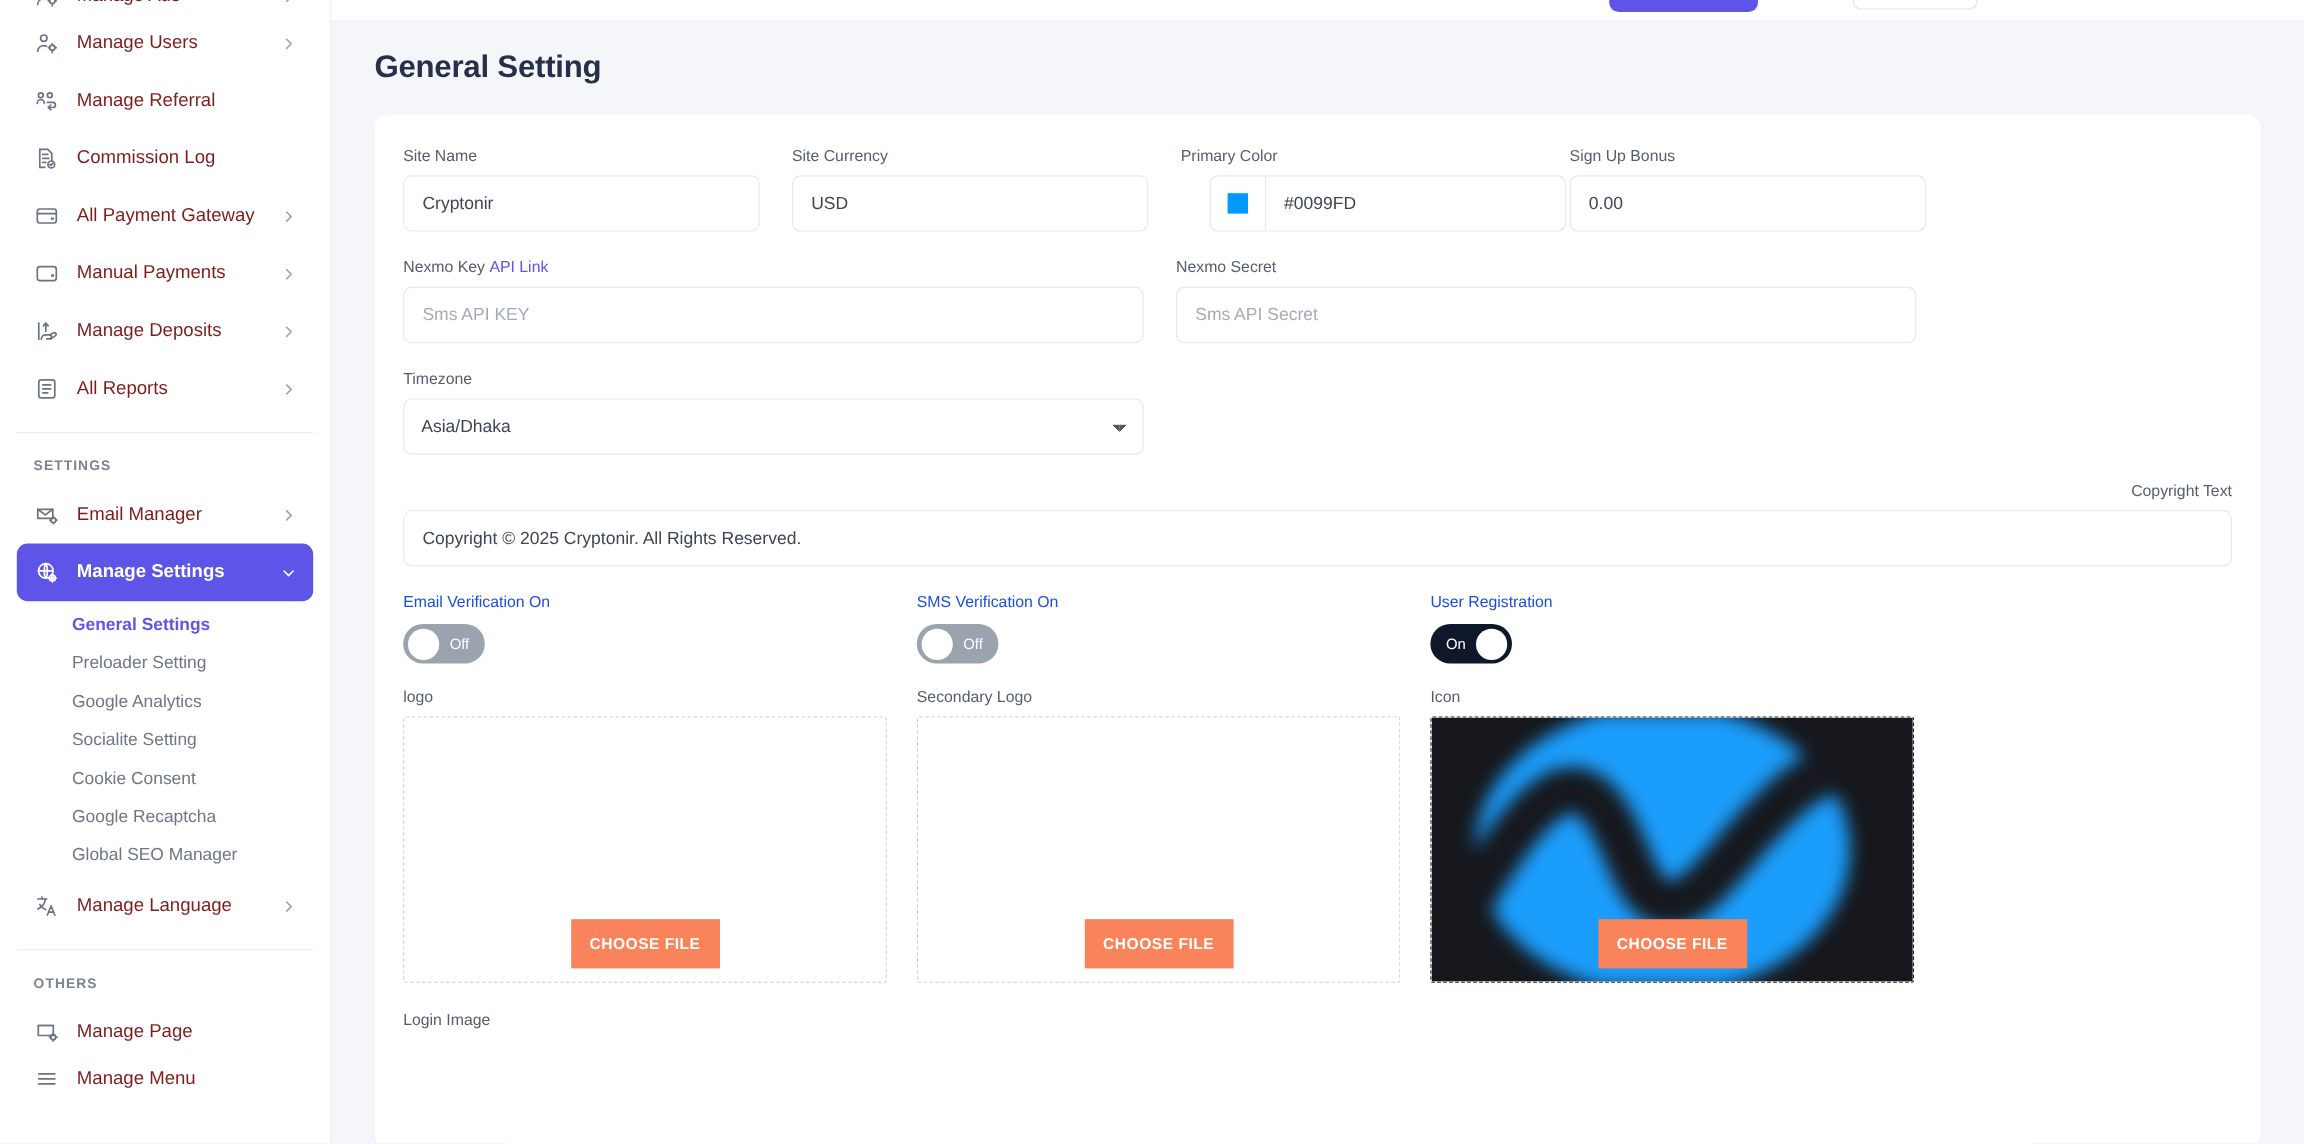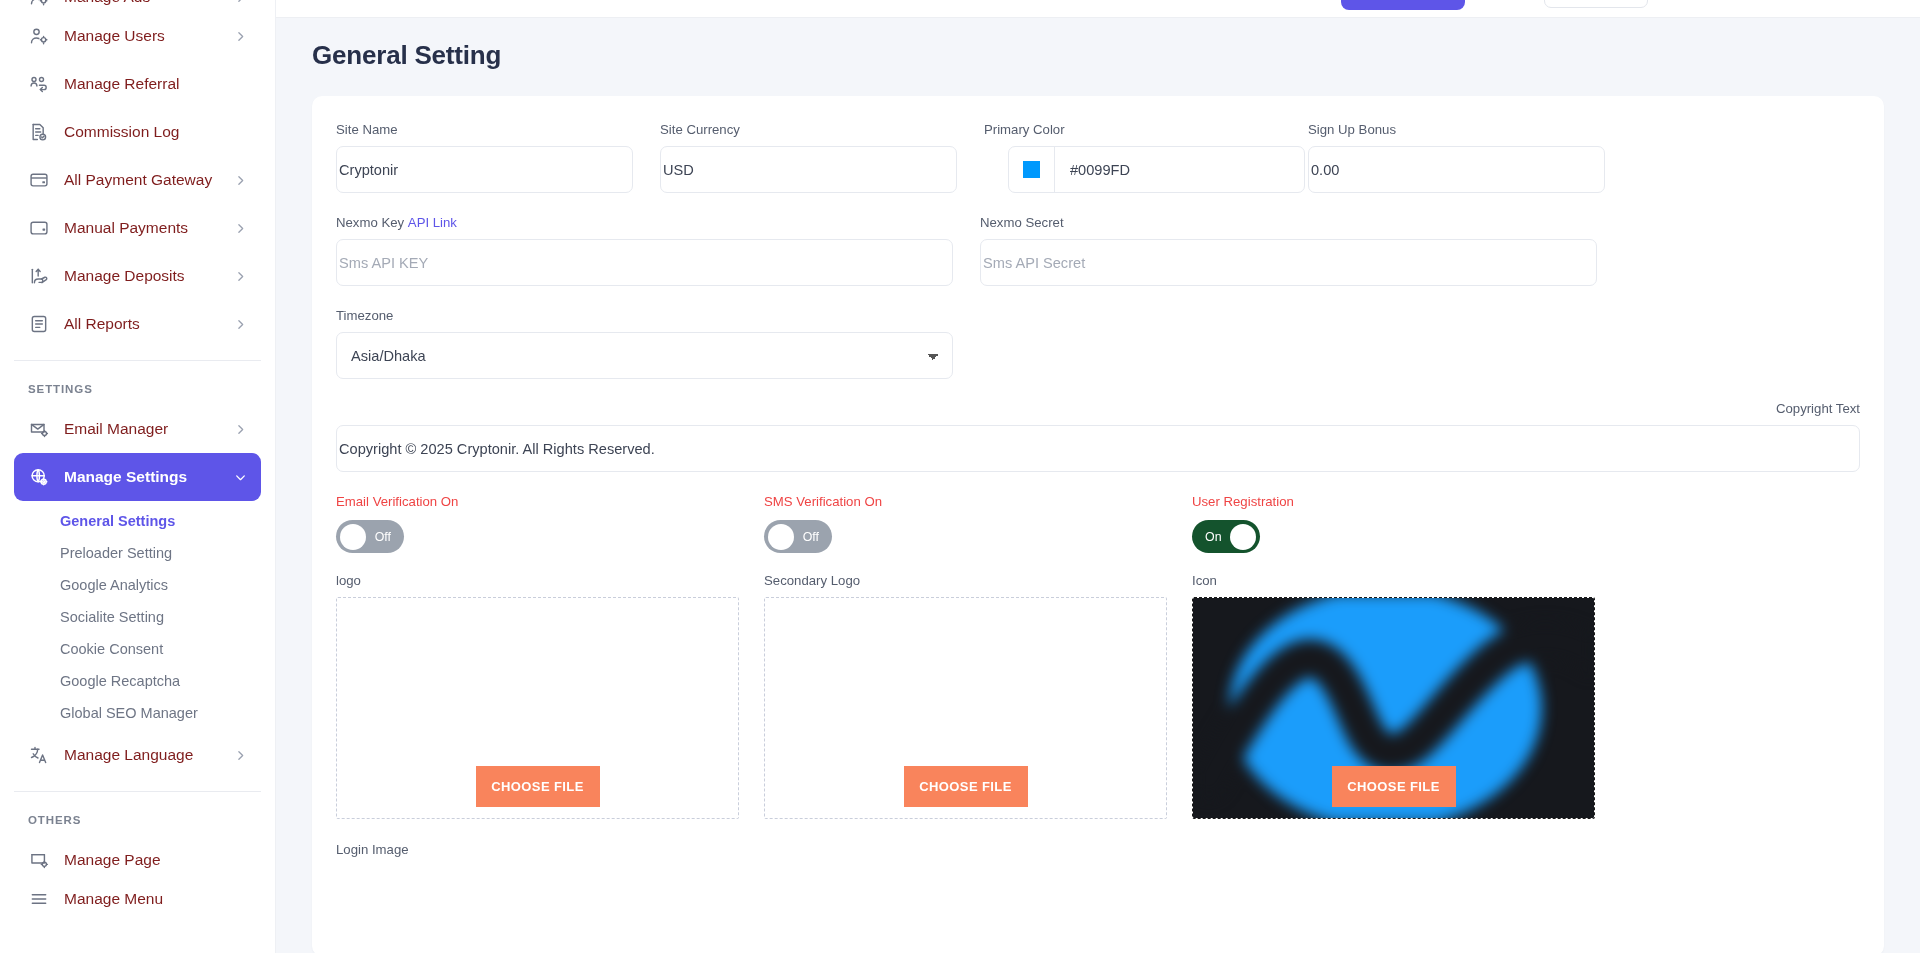--- a/index.html
+++ b/index.html
@@ -141,21 +141,21 @@
     font-weight: 400;
   }
   .flabel .api-link { color: #5e55e8; cursor: pointer; }
 
   .finput {
     height: 47px;
     border: 1px solid #e6e9ef;
     border-radius: 7px;
     background: #fff;
     display: flex; align-items: center;
-    padding: 0 2px;
+    padding: 0 15px;
     font-size: 14.6px;
     color: #3d4454;
     width: 100%;
   }
   .finput.ph { color: #a4aab6; }
 
   .color-wrap {
     height: 47px;
     border: 1px solid #e6e9ef;
     border-radius: 7px;
@@ -193,21 +193,21 @@
     background-size: 6px 6px, 6px 6px;
     background-repeat: no-repeat;
   }
 
   
   .toggle-row { display: flex; margin: 8px 0 20px 0; }
   .tg-block.a { width: 428px; }
   .tg-block.b { width: 428px; }
   .tg-label {
     font-size: 13.2px;
-    color: #ef4444;
+    color: #1d4ed8;
     margin-bottom: 11px;
   }
   .switch {
     width: 68px; height: 33px;
     border-radius: 18px;
     position: relative;
     cursor: pointer;
     display: flex; align-items: center;
   }
   .switch.off { background: #9ba3ae; justify-content: flex-end; }
@@ -581,21 +581,21 @@
         <div class="tg-block b">
           <div class="tg-label">SMS Verification On</div>
           <div class="switch off" style="background: rgb(155, 163, 174);">
             <span class="sw-text">Off</span>
             <span class="knob"></span>
           </div>
         </div>
 
         <div class="tg-block">
           <div class="tg-label">User Registration</div>
-          <div class="switch on" style="background: #14532d;">
+          <div class="switch on" style="background: #0f172a;">
             <span class="sw-text">On</span>
             <span class="knob"></span>
           </div>
         </div>
       </div>
 
       <div class="uploads">
         <div class="up-block">
           <div class="up-label">logo</div>
           <div class="dropzone">

